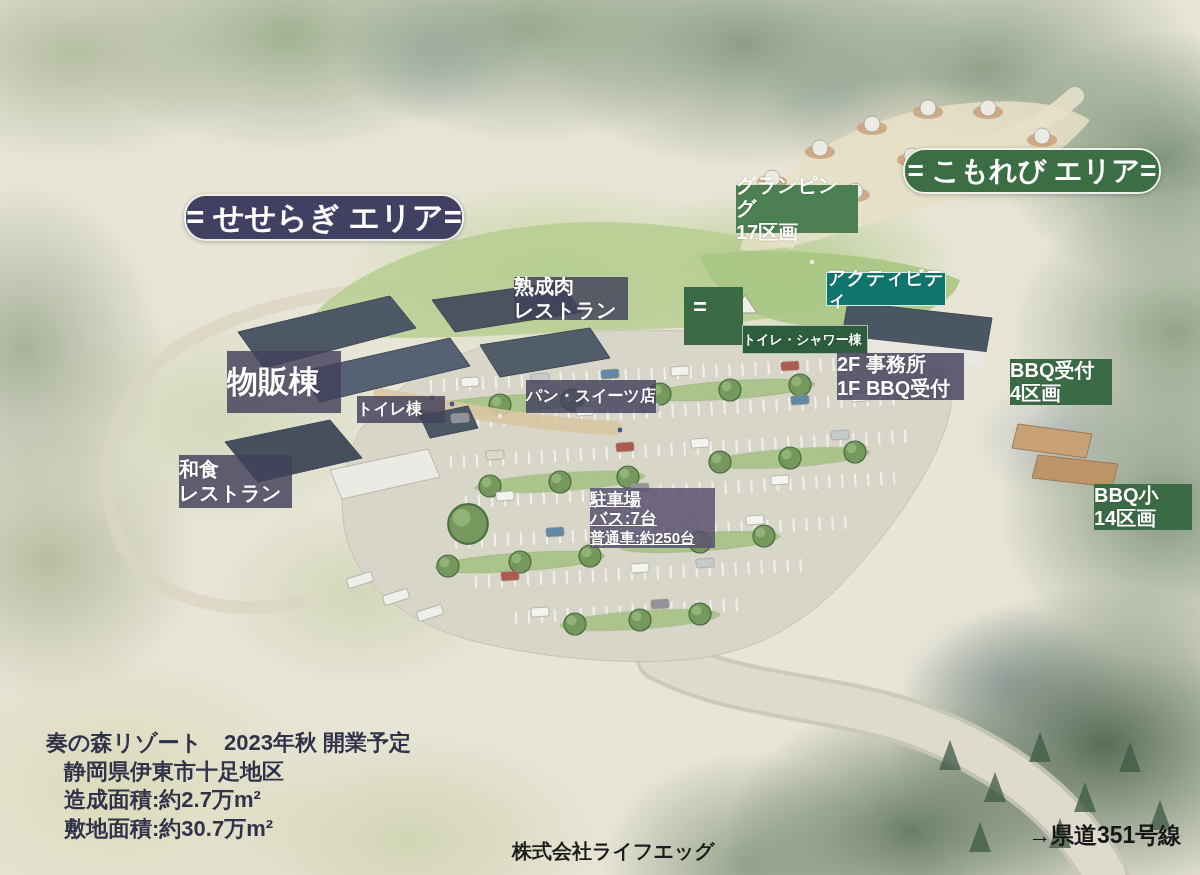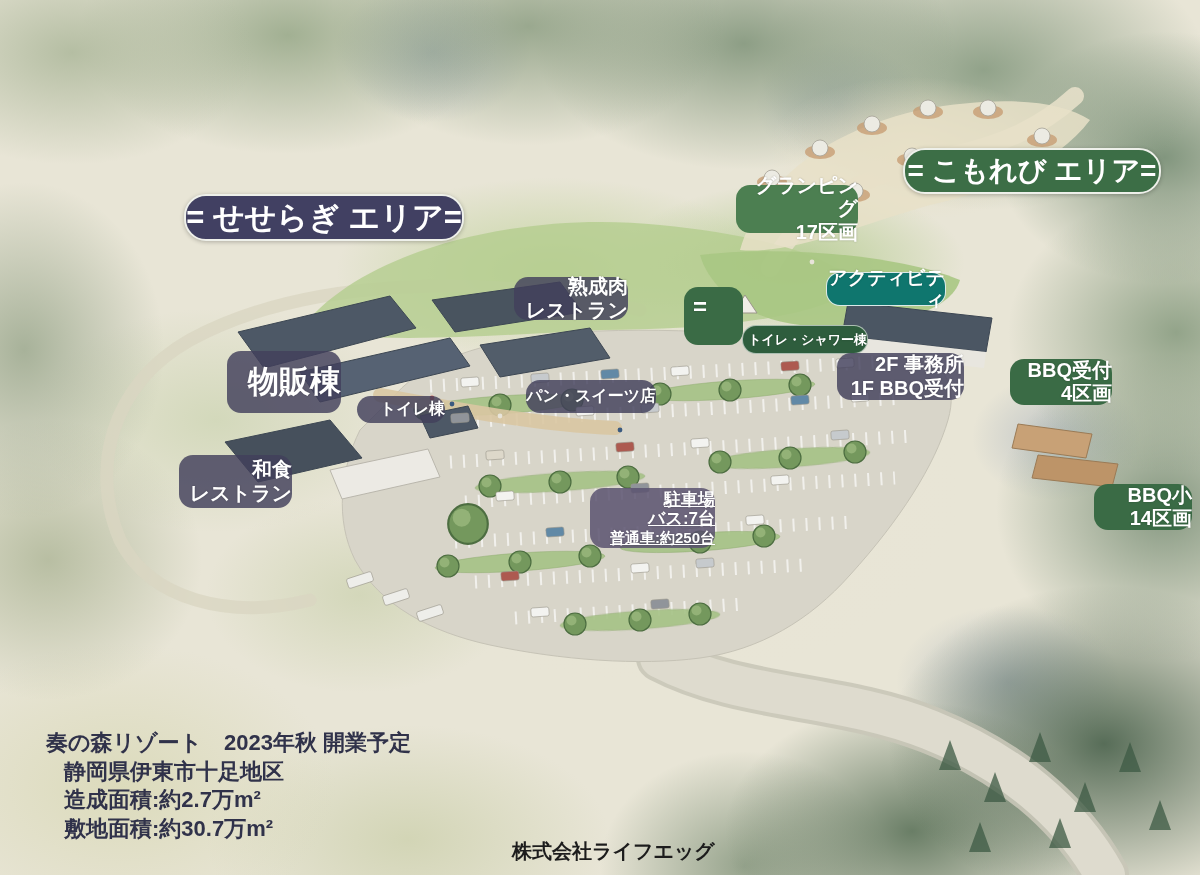--- a/index.html
+++ b/index.html
@@ -35,24 +35,23 @@
       radial-gradient(ellipse 200px 240px at 2% 40%, rgba(140,156,128,.70),rgba(140,156,128,0) 70%),
       radial-gradient(ellipse 220px 200px at 4% 64%, rgba(152,164,128,.60),rgba(152,164,128,0) 70%),
       radial-gradient(ellipse 300px 200px at 10% 90%,rgba(214,214,176,.70),rgba(214,214,176,0) 72%),
       radial-gradient(ellipse 280px 160px at 34% 96%,rgba(196,202,160,.60),rgba(196,202,160,0) 72%),
       radial-gradient(ellipse 260px 160px at 18% 48%,rgba(190,204,160,.50),rgba(190,204,160,0) 70%),
       radial-gradient(ellipse 220px 140px at 30% 68%,rgba(186,198,152,.45),rgba(186,198,152,0) 70%);
   }
   .scene-svg{position:absolute;inset:0;z-index:1;}
   
   .lbl{
-    position:absolute;z-index:3;color:#fff;font-weight:bold;text-align:right;
+    position:absolute;z-index:3;color:#fff;font-weight:bold;text-align:left;
     display:flex;flex-direction:column;justify-content:center;line-height:1.16;
     text-shadow:0 0 2px rgba(0,0,0,.25);
-    border-radius:14px;
   }
   .slate{background:rgba(66,64,92,.82);}
   .green{background:#3a6b45;}
   .green-bright{background:#4c7f51;}
   .green-border{background:#0f766e;border:1px solid rgba(255,255,255,.85);}
   .green-dark{background:#2e5d3d;border:1px solid rgba(255,255,255,.6);}
   .parking-bg{background:rgba(90,82,112,.85);text-decoration:underline;}
   .banner{
     position:absolute;z-index:3;color:#fff;font-weight:bold;
     border:2px solid #eef0ea;border-radius:22px;
@@ -298,13 +297,14 @@
     <div>14区画</div>
   </div>
 
   <div class="info-block">
     <div>奏の森リゾート　2023年秋 開業予定</div>
     <div class="indent">静岡県伊東市十足地区</div>
     <div class="indent">造成面積:約2.7万m²</div>
     <div class="indent">敷地面積:約30.7万m²</div>
   </div>
   <div class="company">株式会社ライフエッグ</div>
+  <div class="road-note">→県道351号線</div>
 </div>
 
 </body></html>

